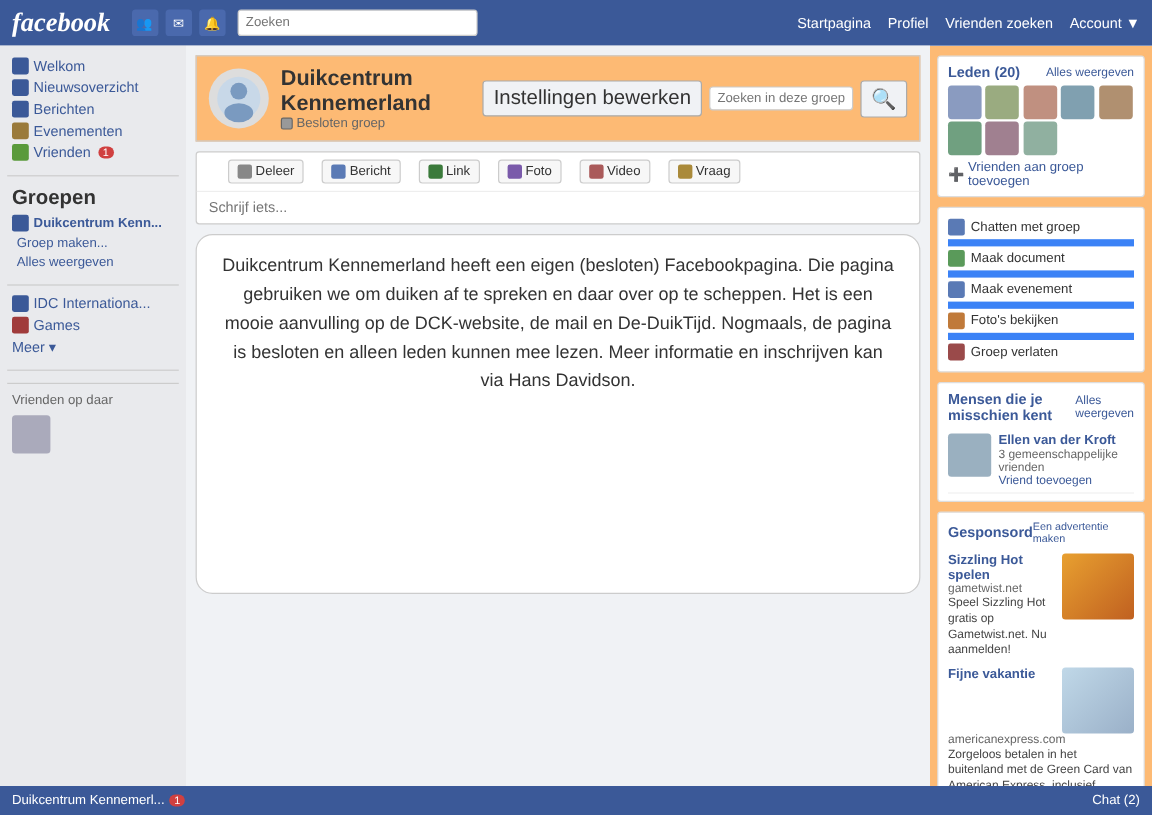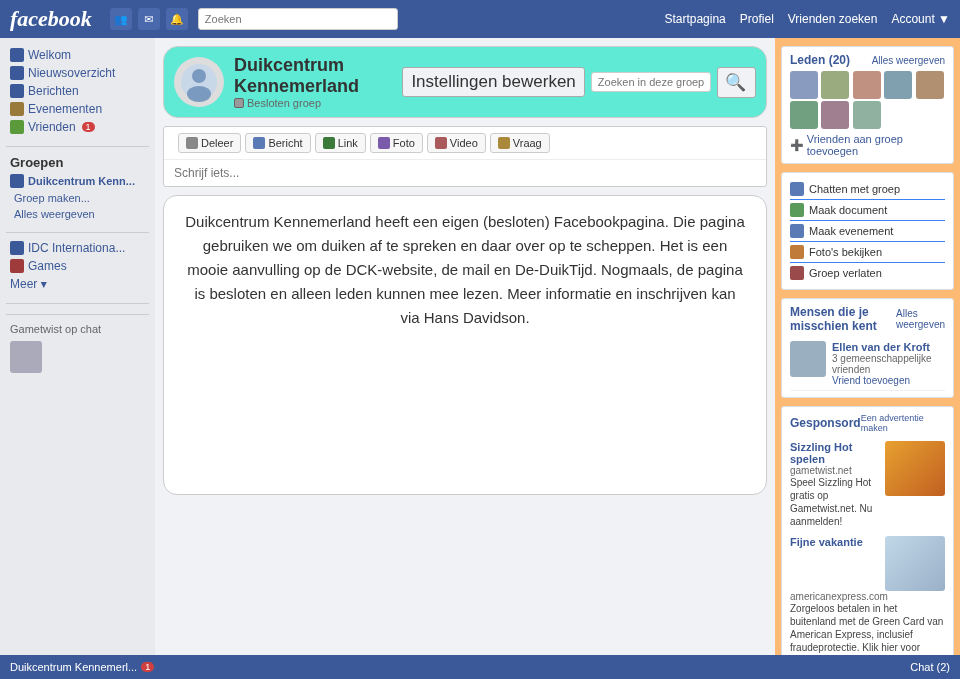--- a/index.html
+++ b/index.html
@@ -116,21 +116,21 @@
       padding: 2px 8px;
       color: #3b5998;
       font-size: 11px;
       cursor: pointer;
     }
     .sidebar-group-header {
       display: flex;
       align-items: center;
       gap: 4px;
       padding: 2px 4px;
-      font-size: 13px;
+      font-size: 17px;
       color: #333;
       font-weight: bold;
     }
     .badge {
       background: #d04040;
       color: white;
       border-radius: 8px;
       padding: 0 4px;
       font-size: 9px;
       margin-left: 2px;
@@ -157,23 +157,23 @@
     
     #main-content {
       flex: 1;
       background: #f0f2f5;
       overflow-y: auto;
       padding: 8px;
     }
 
     
     #group-header {
-      background: #5eead4;
+      background: #fdba74;
       border: 1px solid #ccc;
-      border-radius: 15px;
+      border-radius: 0;
       margin-bottom: 8px;
       padding: 8px 10px;
       display: flex;
       align-items: center;
       gap: 10px;
     }
     #group-logo {
       width: 50px;
       height: 50px;
       background: #ddd;
@@ -225,22 +225,22 @@
 
     
     #post-toolbar {
       background: white;
       border: 1px solid #ccc;
       border-radius: 3px;
       margin-bottom: 8px;
     }
     #post-actions {
       display: flex;
-      gap: 4px;
-      padding: 6px 14px;
+      gap: 15px;
+      padding: 6px 26px;
       border-bottom: 1px solid #eee;
       flex-wrap: wrap;
     }
     .post-action-btn {
       display: flex;
       align-items: center;
       gap: 3px;
       padding: 3px 7px;
       border: 1px solid #ccc;
       border-radius: 3px;
@@ -347,21 +347,21 @@
       gap: 3px;
     }
     .rs-action-item {
       display: flex;
       align-items: center;
       gap: 5px;
       padding: 3px 0;
       font-size: 11px;
       color: #333;
       cursor: pointer;
-      border-bottom: 1px solid #3b82f6;
+      border-bottom: 6px solid #3b82f6;
     }
     .rs-action-item:last-child { border-bottom: none; }
     .rs-action-item .ai-icon {
       width: 14px;
       height: 14px;
       background: #5a7ab5;
       border-radius: 2px;
       flex-shrink: 0;
     }
     .rs-action-item .ai-icon.green { background: #5a9a5a; }
@@ -550,21 +550,21 @@
       <div class="sidebar-item">
         <span class="icon-sq red"></span>
         <span>Games</span>
       </div>
       <div class="sidebar-item">
         <span>Meer ▾</span>
       </div>
     </div>
     <hr class="sidebar-divider">
     <div class="chat-section">
-      <div class="chat-label">Gametwist op chat</div>
+      <div class="chat-label">Vrienden op daar</div>
       <span class="chat-avatar"></span>
     </div>
   </div>
 
   <div id="main-content">
 
     <div id="group-header">
       <div id="group-logo">
         <svg viewBox="0 0 40 40">
           <circle cx="20" cy="20" r="18" fill="#c8d8e8"></circle>

